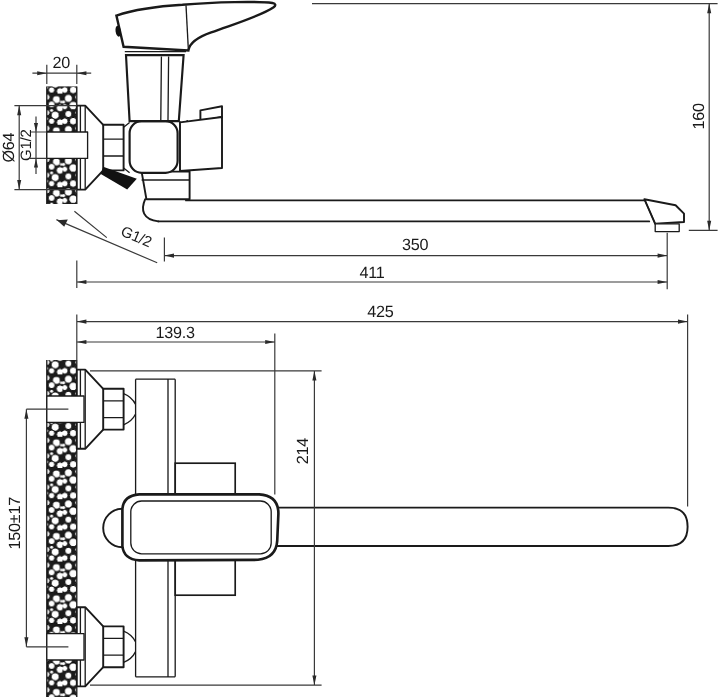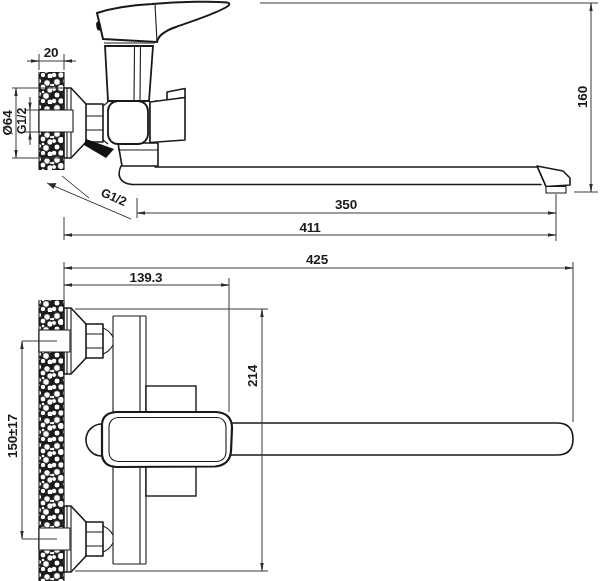--- a/index.html
+++ b/index.html
@@ -1,16 +1,16 @@
 <!DOCTYPE html>
 <html><head>
 <meta charset="utf-8">
 <style>
   html,body{margin:0;padding:0;background:#fff;}
-  .page{width:600px;height:581px;background:#ffffff;position:relative;overflow:hidden;font-weight:bold;}
+  .page{width:600px;height:581px;background:#ffffff;position:relative;overflow:hidden;}
   svg{display:block;}
   .obj{stroke:#1a1a1a;fill:none;stroke-width:1.6;stroke-linejoin:round;stroke-linecap:round;}
   .objthin{stroke:#1a1a1a;fill:none;stroke-width:1.1;stroke-linejoin:round;}
   .objthick{stroke:#1a1a1a;fill:none;stroke-width:2.2;stroke-linejoin:round;}
   .fillw{fill:#ffffff;}
   .dimline{stroke:#3a3a3a;fill:none;stroke-width:1;}
   .arrow{fill:#2a2a2a;stroke:none;}
   .dimtext{font-family:"Liberation Sans","DejaVu Sans",sans-serif;font-size:13.5px;fill:#1a1a1a;letter-spacing:-0.2px;}
   .dimtext.small{font-size:12.5px;}
 </style>

